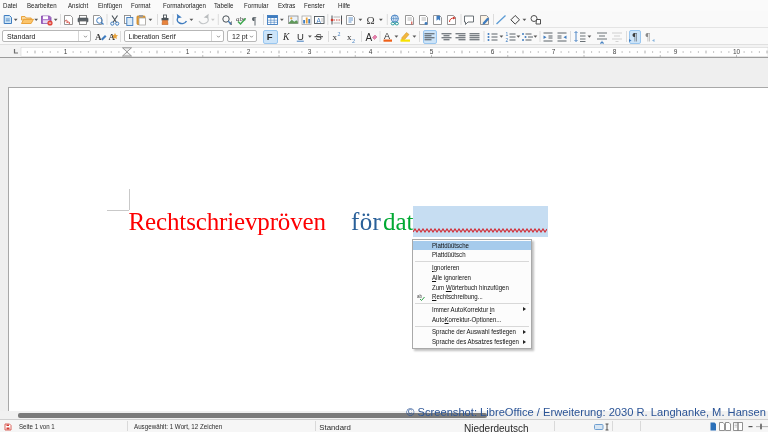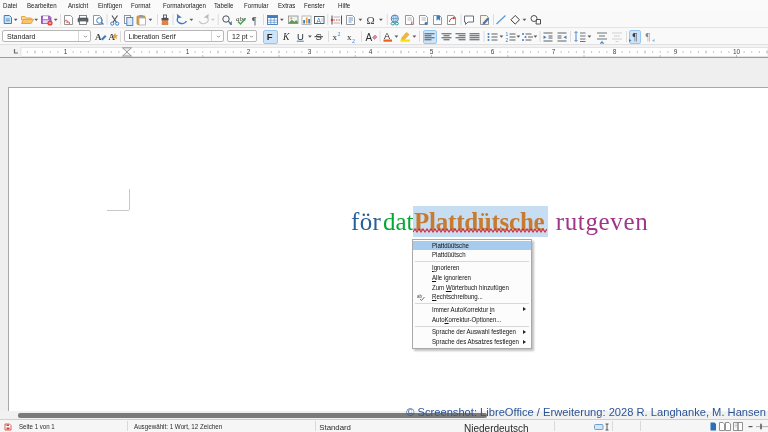--- a/index.html
+++ b/index.html
@@ -290,24 +290,23 @@
 <path d="M122.5 2.8 h9 l-4.5 4 z" fill="#f0f0f0" stroke="#808080" stroke-width="0.8"></path>
 <path d="M122.5 11 h9 l-4.5 -4 z" fill="#f0f0f0" stroke="#808080" stroke-width="0.8"></path>
 <path d="M14.5 4 v4 h3.5" fill="none" stroke="#6e6e6e" stroke-width="1.2"></path>
 </svg>
 
 <div id="doc" class="abs">
   <div id="page"></div>
   <div class="cmv"></div>
   <div class="cmh"></div>
   <div id="sel"></div>
+  <div class="w" style="left:128.6px;color:#fd0002;letter-spacing:-0.15px">Rechtschrievpröven</div>
   <div class="w" style="left:351px;color:#2a6099;letter-spacing:0.3px">för</div>
   <div class="w" style="left:383px;color:#00a933">dat</div>
-  <div class="w" style="left:414.1px;color:#c87a2e;font-weight:bold;letter-spacing:-0.25px">Plattdütsche</div>
-  <div class="w" style="left:555.7px;color:#a03688;letter-spacing:0.65px">rutgeven</div>
   <svg class="abs" style="left:413px;top:170.4px" width="134" height="6" viewBox="0 0 134 6">
       <path d="M0 4 L2 1 L4 4 L6 1 L8 4 L10 1 L12 4 L14 1 L16 4 L18 1 L20 4 L22 1 L24 4 L26 1 L28 4 L30 1 L32 4 L34 1 L36 4 L38 1 L40 4 L42 1 L44 4 L46 1 L48 4 L50 1 L52 4 L54 1 L56 4 L58 1 L60 4 L62 1 L64 4 L66 1 L68 4 L70 1 L72 4 L74 1 L76 4 L78 1 L80 4 L82 1 L84 4 L86 1 L88 4 L90 1 L92 4 L94 1 L96 4 L98 1 L100 4 L102 1 L104 4 L106 1 L108 4 L110 1 L112 4 L114 1 L116 4 L118 1 L120 4 L122 1 L124 4 L126 1 L128 4 L130 1 L132 4 L134 1" fill="none" stroke="#d22c35" stroke-width="1.2"></path>
     </svg>
 
   <div id="ctx">
     <div class="mi hl"><span class="ml">Plattdüütsche</span></div>
     <div class="mi"><span class="ml">Plattdüütsch</span></div>
     <div class="msep"></div>
     <div class="mi"><span class="ml"><span class="u">I</span>gnorieren</span></div>
     <div class="mi"><span class="ml"><span class="u">A</span>lle ignorieren</span></div>
@@ -322,21 +321,21 @@
     <div class="msep"></div>
     <div class="mi"><span class="ml">Sprache der Auswahl festlegen</span><span class="marr"></span></div>
     <div class="mi"><span class="ml">Sprache des Absatzes festlegen</span><span class="marr"></span></div>
   </div>
 </div>
 
 <div id="hscroll" class="abs">
     <div id="hthumb"></div>
   </div>
 
-<div id="copyright">© Screenshot: LibreOffice / Erweiterung: 2028 R. Langhanke, M. Hansen</div>
+<div id="copyright">© Screenshot: LibreOffice / Erweiterung: 2030 R. Langhanke, M. Hansen</div>
 
 <div id="status" class="abs">
   <svg class="abs" style="left:4px;top:2.5px" width="8" height="8" viewBox="0 0 16 16">
       <path d="M2 2 h9 l3 3 v9 h-12 z" fill="#fff" stroke="#d23c34" stroke-width="1.6"></path>
       <rect x="5" y="9" width="6" height="4" fill="#d23c34"></rect>
       <rect x="5" y="3" width="5" height="3" fill="#d23c34"></rect>
     </svg>
   <span class="t sqz" style="left:18.6px">Seite 1 von 1</span>
   <span class="ssep" style="left:127.3px"></span>
   <span class="t" style="left:133.9px;transform:scaleX(0.89);transform-origin:0 0">Ausgewählt: 1 Wort, 12 Zeichen</span>

